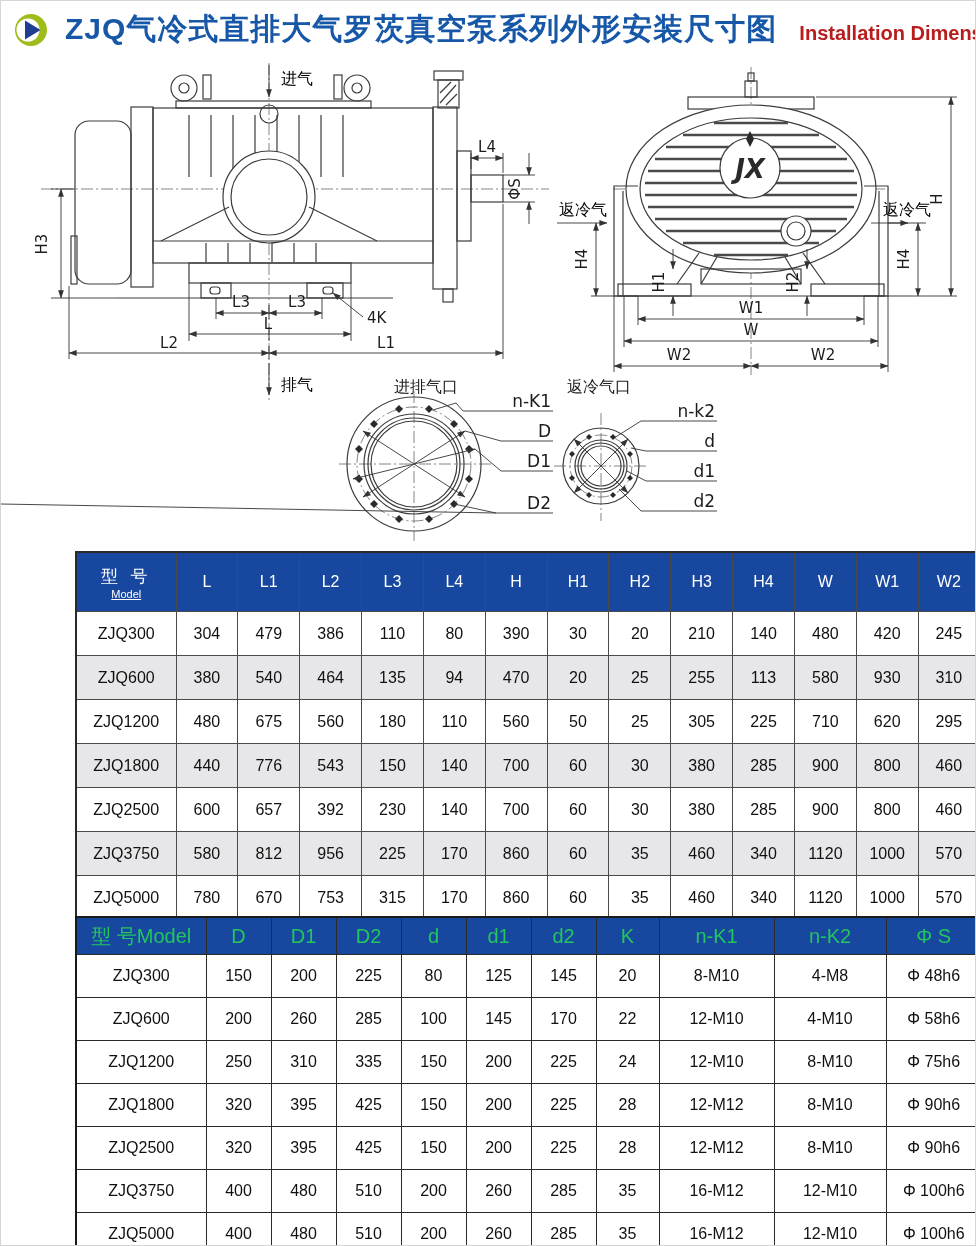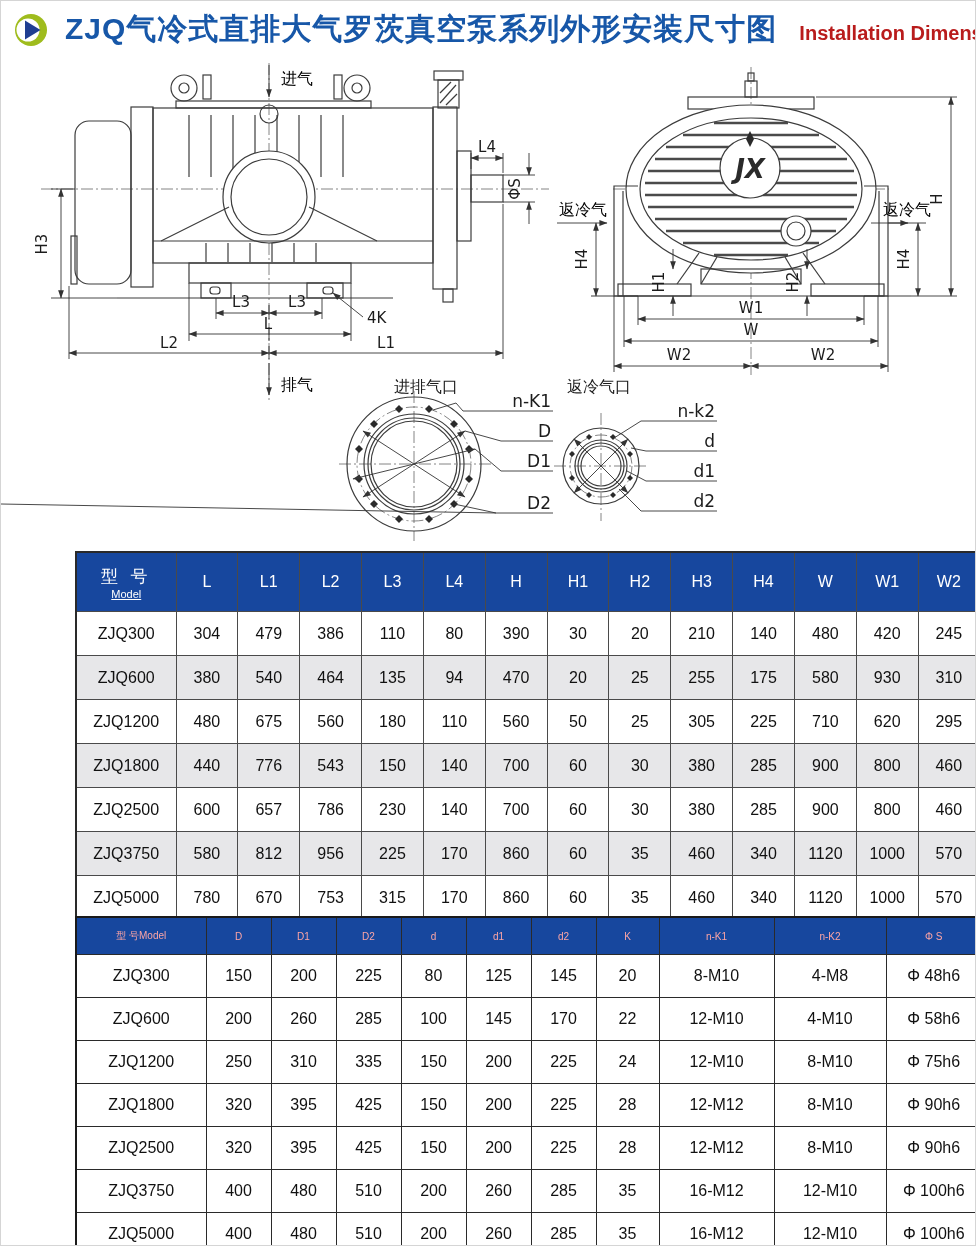--- a/index.html
+++ b/index.html
@@ -24,21 +24,21 @@
         font-size:16px;color:#111;overflow:hidden;white-space:nowrap;}
   #t1{top:550px;width:906px;border:2px solid #2a2a2a;}
   #t1 td,#t1 th{border:1px solid #4a4a4a;}
   #t1 th{background:#17479e;color:#fff;height:56px;font-size:16px;}
   #t1 td{height:41px;}
   #t1 tr.alt{background:#e7e7e9;}
   .mh-cn{display:block;font-size:17px;letter-spacing:4px;}
   .mh-en{display:block;font-size:11px;text-decoration:underline;}
   #t2{top:915px;width:906px;border:2px solid #1a1a1a;}
   #t2 td,#t2 th{border:1px solid #2a2a2a;}
-  #t2 th{background:#17479e;color:#fca5a5;height:34px;font-size:10px;}
+  #t2 th{background:#17479e;color:#22c55e;height:34px;font-size:20px;}
   #t2 td{height:40px;}
 </style>
 </head>
 <body>
 
 <div class="page">
 
   <div class="hdr">
     <svg width="36" height="36" viewBox="0 0 36 36">
       <circle cx="18" cy="18" r="16" fill="#9fbc1d"></circle>
@@ -397,21 +397,21 @@
           <td>ZJQ600</td>
           <td>380</td>
           <td>540</td>
           <td>464</td>
           <td>135</td>
           <td>94</td>
           <td>470</td>
           <td>20</td>
           <td>25</td>
           <td>255</td>
-          <td>175</td>
+          <td>113</td>
           <td>580</td>
           <td>930</td>
           <td>310</td>
         </tr>
         <tr>
           <td>ZJQ1200</td>
           <td>480</td>
           <td>675</td>
           <td>560</td>
           <td>180</td>
@@ -438,21 +438,21 @@
           <td>380</td>
           <td>285</td>
           <td>900</td>
           <td>800</td>
           <td>460</td>
         </tr>
         <tr>
           <td>ZJQ2500</td>
           <td>600</td>
           <td>657</td>
-          <td>786</td>
+          <td>392</td>
           <td>230</td>
           <td>140</td>
           <td>700</td>
           <td>60</td>
           <td>30</td>
           <td>380</td>
           <td>285</td>
           <td>900</td>
           <td>800</td>
           <td>460</td>

